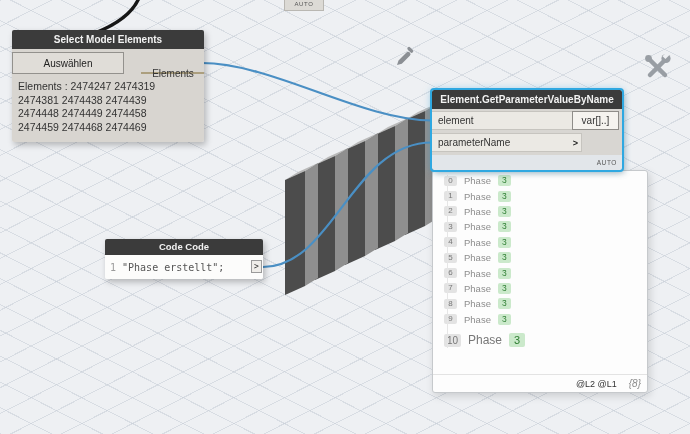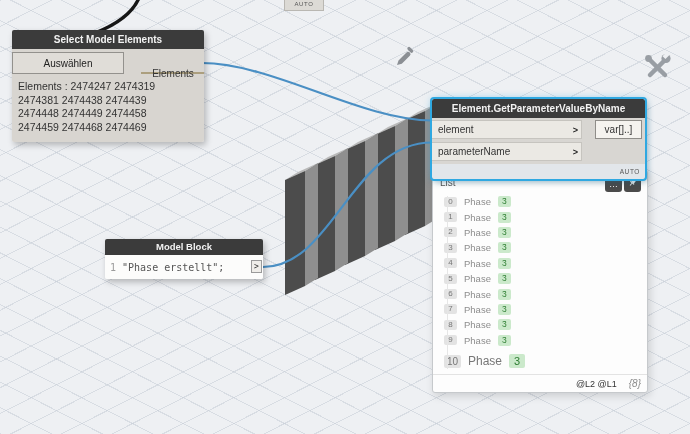--- a/index.html
+++ b/index.html
@@ -39,21 +39,21 @@
     font-size:10px;color:#222;font-family:inherit;padding:0;
   }
   .out-port{
     margin-left:auto;width:62px;background:#f6f3ea;border:1px solid #ac9f7e;border-right:none;
     font-size:10px;color:#333;display:flex;align-items:center;justify-content:center;margin-top:20px;
   }
   .info{padding:6px 6px 8px;font-size:10.5px;color:#333;line-height:13.5px;white-space:nowrap;}
 
   
   .gp-node{
-    left:432px;top:99px;width:213px;
+    left:432px;top:90px;width:190px;
     outline:2px solid var(--sel,#2fa8e1);
     box-shadow:0 0 9px rgba(47,168,225,.55), 2px 3px 6px rgba(0,0,0,.25);
   }
   .gp-body{position:relative;height:46px;background:#d8d6d2;}
   .in-strip{
     position:absolute;left:0;width:150px;height:19px;box-sizing:border-box;
     background:#ebe9e4;border:1px solid #c6c4bf;border-left:none;
     display:flex;align-items:center;justify-content:space-between;
     padding:0 3px 0 6px;font-size:10px;color:#333;
   }
@@ -177,35 +177,20 @@
         <line x1="8" y1="8" x2="23" y2="23" stroke-width="4.5"></line>
         <line x1="23" y1="8" x2="8" y2="23" stroke-width="4.5"></line>
       </g>
       <circle cx="6.5" cy="6.5" r="3.4" fill="#999ea4"></circle>
       <circle cx="24" cy="6.5" r="4.6" fill="#999ea4"></circle>
       <rect x="22" y="0.5" width="4.2" height="6" fill="#eef0f3" transform="rotate(45 24.1 3.5)"></rect>
     </svg>
   </div>
 
   <div class="bubble">
-    <div class="bubble-header">
-      <span class="lbl">List</span>
-      <div class="bubble-btns">
-        <button class="bb">…</button>
-        <button class="bb">
-          <svg width="9" height="9" viewBox="0 0 10 10">
-            <g transform="rotate(40 5 5)" fill="#ffffff">
-              <rect x="3.2" y="0.8" width="3.6" height="4.2" rx="0.8"></rect>
-              <rect x="2.3" y="4.8" width="5.4" height="1.3"></rect>
-              <rect x="4.6" y="6.1" width="0.9" height="3.2"></rect>
-            </g>
-          </svg>
-        </button>
-      </div>
-    </div>
     <div class="rows" id="preview-rows">
       <div class="indent"></div>
     <div class="prow">
           <span class="idx">0</span>
           <span class="val">Phase</span>
           <span class="b3">3</span>
         </div>
         <div class="prow">
           <span class="idx">1</span>
           <span class="val">Phase</span>
@@ -289,21 +274,21 @@
       <div class="in-strip s2">
         <span>parameterName</span>
         <span class="arrow">&gt;</span>
       </div>
       <div class="out-box">var[]..]</div>
     </div>
     <div class="gp-foot">AUTO</div>
   </div>
 
   <div class="node cb-node">
-    <div class="hdr">Model Block</div>
+    <div class="hdr">Code Code</div>
     <div class="cb-body">
       <span class="ln">1</span>
       <span class="code">"Phase erstellt";</span>
       <span class="cb-out">&gt;</span>
     </div>
   </div>
 
 </div>
 
 </body></html>

